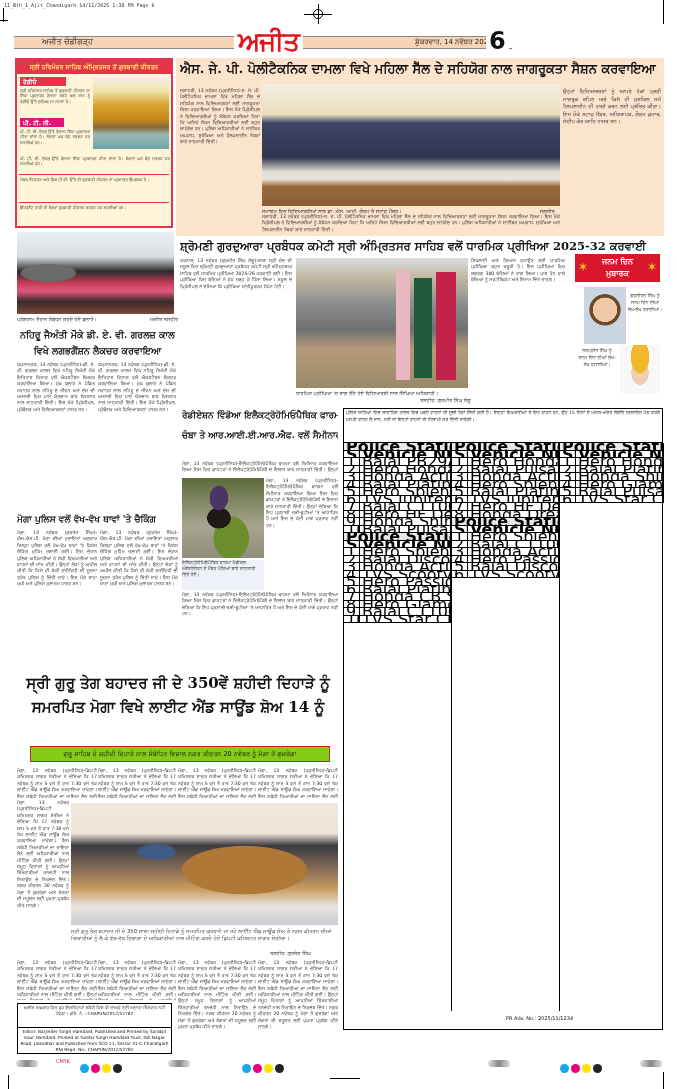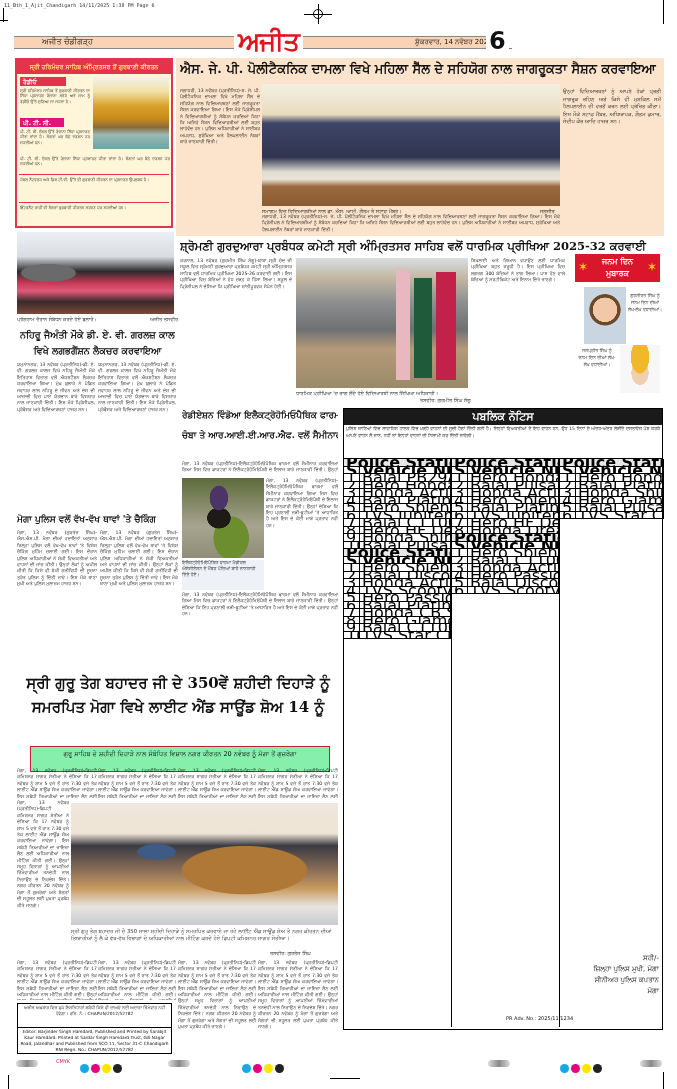--- a/index.html
+++ b/index.html
@@ -113,21 +113,21 @@
   radial-gradient(ellipse at 45% 25%,#4a3566 0 14%,transparent 15%),
   radial-gradient(ellipse at 45% 50%,#1e1a18 0 18%,transparent 19%),
   radial-gradient(ellipse at 60% 75%,#6c8e2e 0 25%,transparent 26%),
   linear-gradient(180deg,#5c6b3a,#a7a48f 60%,#8f8c78)"></div>
 <div class="abs caption" style="left:182px;top:560px;width:82px;height:30px;white-space:normal;font-size:4.5px;line-height:6px;background:#eef1f7">ਇਲੈਕਟ੍ਰੋਹੋਮਿਓਪੈਥਿਕ ਫਾਰਮਾ ਮੈਡੀਕਲ ਐਸੋਸੀਏਸ਼ਨ ਦੇ ਮੈਂਬਰ ਪੌਦਿਆਂ ਬਾਰੇ ਜਾਣਕਾਰੀ ਦਿੰਦੇ ਹੋਏ।</div>
 <div class="abs body-txt" style="left:266px;top:478px;width:72px;height:112px">ਮੋਗਾ, 13 ਨਵੰਬਰ (ਪ੍ਰਤੀਨਿਧ)-ਇਲੈਕਟ੍ਰੋਹੋਮਿਓਪੈਥਿਕ ਫਾਰਮਾ ਵਲੋਂ ਸੈਮੀਨਾਰ ਕਰਵਾਇਆ ਗਿਆ ਜਿਸ ਵਿਚ ਡਾਕਟਰਾਂ ਨੇ ਇਲੈਕਟ੍ਰੋਹੋਮਿਓਪੈਥੀ ਦੇ ਇਲਾਜ ਬਾਰੇ ਜਾਣਕਾਰੀ ਦਿੱਤੀ। ਉਨ੍ਹਾਂ ਦੱਸਿਆ ਕਿ ਇਹ ਪ੍ਰਣਾਲੀ ਜੜੀ-ਬੂਟੀਆਂ 'ਤੇ ਆਧਾਰਿਤ ਹੈ ਅਤੇ ਇਸ ਦੇ ਕੋਈ ਮਾੜੇ ਪ੍ਰਭਾਵ ਨਹੀਂ ਹਨ।</div>
 <div class="abs body-txt" style="left:182px;top:592px;width:156px;height:28px">ਮੋਗਾ, 13 ਨਵੰਬਰ (ਪ੍ਰਤੀਨਿਧ)-ਇਲੈਕਟ੍ਰੋਹੋਮਿਓਪੈਥਿਕ ਫਾਰਮਾ ਵਲੋਂ ਸੈਮੀਨਾਰ ਕਰਵਾਇਆ ਗਿਆ ਜਿਸ ਵਿਚ ਡਾਕਟਰਾਂ ਨੇ ਇਲੈਕਟ੍ਰੋਹੋਮਿਓਪੈਥੀ ਦੇ ਇਲਾਜ ਬਾਰੇ ਜਾਣਕਾਰੀ ਦਿੱਤੀ। ਉਨ੍ਹਾਂ ਦੱਸਿਆ ਕਿ ਇਹ ਪ੍ਰਣਾਲੀ ਜੜੀ-ਬੂਟੀਆਂ 'ਤੇ ਆਧਾਰਿਤ ਹੈ ਅਤੇ ਇਸ ਦੇ ਕੋਈ ਮਾੜੇ ਪ੍ਰਭਾਵ ਨਹੀਂ ਹਨ।</div>
 
 <div class="abs hl" style="left:17px;top:672px;width:322px;font-size:15px;line-height:22px;text-align:center">ਸ੍ਰੀ ਗੁਰੂ ਤੇਗ ਬਹਾਦਰ ਜੀ ਦੇ 350ਵੇਂ ਸ਼ਹੀਦੀ ਦਿਹਾੜੇ ਨੂੰ</div>
 <div class="abs hl" style="left:17px;top:696px;width:322px;font-size:15px;line-height:22px;text-align:center">ਸਮਰਪਿਤ ਮੋਗਾ ਵਿਖੇ ਲਾਈਟ ਐਂਡ ਸਾਊਂਡ ਸ਼ੋਅ 14 ਨੂੰ</div>
-<div class="abs" style="left:30px;top:746px;width:300px;height:26px;background:#86efac;border:1px solid #c8202d;font-size:6.5px;line-height:14px;text-align:center;white-space:nowrap;overflow:hidden">ਗੁਰੂ ਸਾਹਿਬ ਦੇ ਸ਼ਹੀਦੀ ਦਿਹਾੜੇ ਨਾਲ ਸੰਬੰਧਿਤ ਵਿਸ਼ਾਲ ਨਗਰ ਕੀਰਤਨ 20 ਨਵੰਬਰ ਨੂੰ ਮੋਗਾ ਤੋਂ ਗੁਜ਼ਰੇਗਾ</div>
+<div class="abs" style="left:30px;top:746px;width:300px;height:16px;background:#84cc16;border:1px solid #c8202d;font-size:6.5px;line-height:14px;text-align:center;white-space:nowrap;overflow:hidden">ਗੁਰੂ ਸਾਹਿਬ ਦੇ ਸ਼ਹੀਦੀ ਦਿਹਾੜੇ ਨਾਲ ਸੰਬੰਧਿਤ ਵਿਸ਼ਾਲ ਨਗਰ ਕੀਰਤਨ 20 ਨਵੰਬਰ ਨੂੰ ਮੋਗਾ ਤੋਂ ਗੁਜ਼ਰੇਗਾ</div>
 <div class="abs body-txt" style="left:17px;top:768px;width:80px;height:30px">ਮੋਗਾ, 13 ਨਵੰਬਰ (ਪ੍ਰਤੀਨਿਧ)-ਡਿਪਟੀ ਕਮਿਸ਼ਨਰ ਸਾਗਰ ਸੇਤੀਆ ਨੇ ਦੱਸਿਆ ਕਿ 17 ਨਵੰਬਰ ਨੂੰ ਸ਼ਾਮ 5 ਵਜੇ ਤੋਂ ਰਾਤ 7:30 ਵਜੇ ਤੱਕ ਲਾਈਟ ਐਂਡ ਸਾਊਂਡ ਸ਼ੋਅ ਕਰਵਾਇਆ ਜਾਵੇਗਾ। ਇਸ ਸਬੰਧੀ ਤਿਆਰੀਆਂ ਦਾ ਜਾਇਜ਼ਾ ਲੈਣ ਲਈ ਅਧਿਕਾਰੀਆਂ ਨਾਲ ਮੀਟਿੰਗ ਕੀਤੀ ਗਈ। ਉਨ੍ਹਾਂ ਸਮੂਹ ਵਿਭਾਗਾਂ ਨੂੰ ਆਪਣੀਆਂ ਜ਼ਿੰਮੇਵਾਰੀਆਂ ਤਨਦੇਹੀ ਨਾਲ ਨਿਭਾਉਣ ਦੇ ਨਿਰਦੇਸ਼ ਦਿੱਤੇ। ਨਗਰ ਕੀਰਤਨ 20 ਨਵੰਬਰ ਨੂੰ ਮੋਗਾ ਤੋਂ ਗੁਜ਼ਰੇਗਾ ਅਤੇ ਸੰਗਤਾਂ ਦੀ ਸਹੂਲਤ ਲਈ ਪੁਖਤਾ ਪ੍ਰਬੰਧ ਕੀਤੇ ਜਾਣਗੇ।</div>
 <div class="abs body-txt" style="left:98px;top:768px;width:78px;height:30px">ਮੋਗਾ, 13 ਨਵੰਬਰ (ਪ੍ਰਤੀਨਿਧ)-ਡਿਪਟੀ ਕਮਿਸ਼ਨਰ ਸਾਗਰ ਸੇਤੀਆ ਨੇ ਦੱਸਿਆ ਕਿ 17 ਨਵੰਬਰ ਨੂੰ ਸ਼ਾਮ 5 ਵਜੇ ਤੋਂ ਰਾਤ 7:30 ਵਜੇ ਤੱਕ ਲਾਈਟ ਐਂਡ ਸਾਊਂਡ ਸ਼ੋਅ ਕਰਵਾਇਆ ਜਾਵੇਗਾ। ਇਸ ਸਬੰਧੀ ਤਿਆਰੀਆਂ ਦਾ ਜਾਇਜ਼ਾ ਲੈਣ ਲਈ ਅਧਿਕਾਰੀਆਂ ਨਾਲ ਮੀਟਿੰਗ ਕੀਤੀ ਗਈ। ਉਨ੍ਹਾਂ ਸਮੂਹ ਵਿਭਾਗਾਂ ਨੂੰ ਆਪਣੀਆਂ ਜ਼ਿੰਮੇਵਾਰੀਆਂ ਤਨਦੇਹੀ ਨਾਲ ਨਿਭਾਉਣ ਦੇ ਨਿਰਦੇਸ਼ ਦਿੱਤੇ। ਨਗਰ ਕੀਰਤਨ 20 ਨਵੰਬਰ ਨੂੰ ਮੋਗਾ ਤੋਂ ਗੁਜ਼ਰੇਗਾ ਅਤੇ ਸੰਗਤਾਂ ਦੀ ਸਹੂਲਤ ਲਈ ਪੁਖਤਾ ਪ੍ਰਬੰਧ ਕੀਤੇ ਜਾਣਗੇ।</div>
 <div class="abs body-txt" style="left:178px;top:768px;width:78px;height:30px">ਮੋਗਾ, 13 ਨਵੰਬਰ (ਪ੍ਰਤੀਨਿਧ)-ਡਿਪਟੀ ਕਮਿਸ਼ਨਰ ਸਾਗਰ ਸੇਤੀਆ ਨੇ ਦੱਸਿਆ ਕਿ 17 ਨਵੰਬਰ ਨੂੰ ਸ਼ਾਮ 5 ਵਜੇ ਤੋਂ ਰਾਤ 7:30 ਵਜੇ ਤੱਕ ਲਾਈਟ ਐਂਡ ਸਾਊਂਡ ਸ਼ੋਅ ਕਰਵਾਇਆ ਜਾਵੇਗਾ। ਇਸ ਸਬੰਧੀ ਤਿਆਰੀਆਂ ਦਾ ਜਾਇਜ਼ਾ ਲੈਣ ਲਈ ਅਧਿਕਾਰੀਆਂ ਨਾਲ ਮੀਟਿੰਗ ਕੀਤੀ ਗਈ। ਉਨ੍ਹਾਂ ਸਮੂਹ ਵਿਭਾਗਾਂ ਨੂੰ ਆਪਣੀਆਂ ਜ਼ਿੰਮੇਵਾਰੀਆਂ ਤਨਦੇਹੀ ਨਾਲ ਨਿਭਾਉਣ ਦੇ ਨਿਰਦੇਸ਼ ਦਿੱਤੇ। ਨਗਰ ਕੀਰਤਨ 20 ਨਵੰਬਰ ਨੂੰ ਮੋਗਾ ਤੋਂ ਗੁਜ਼ਰੇਗਾ ਅਤੇ ਸੰਗਤਾਂ ਦੀ ਸਹੂਲਤ ਲਈ ਪੁਖਤਾ ਪ੍ਰਬੰਧ ਕੀਤੇ ਜਾਣਗੇ।</div>
 <div class="abs body-txt" style="left:258px;top:768px;width:80px;height:30px">ਮੋਗਾ, 13 ਨਵੰਬਰ (ਪ੍ਰਤੀਨਿਧ)-ਡਿਪਟੀ ਕਮਿਸ਼ਨਰ ਸਾਗਰ ਸੇਤੀਆ ਨੇ ਦੱਸਿਆ ਕਿ 17 ਨਵੰਬਰ ਨੂੰ ਸ਼ਾਮ 5 ਵਜੇ ਤੋਂ ਰਾਤ 7:30 ਵਜੇ ਤੱਕ ਲਾਈਟ ਐਂਡ ਸਾਊਂਡ ਸ਼ੋਅ ਕਰਵਾਇਆ ਜਾਵੇਗਾ। ਇਸ ਸਬੰਧੀ ਤਿਆਰੀਆਂ ਦਾ ਜਾਇਜ਼ਾ ਲੈਣ ਲਈ ਅਧਿਕਾਰੀਆਂ ਨਾਲ ਮੀਟਿੰਗ ਕੀਤੀ ਗਈ। ਉਨ੍ਹਾਂ ਸਮੂਹ ਵਿਭਾਗਾਂ ਨੂੰ ਆਪਣੀਆਂ ਜ਼ਿੰਮੇਵਾਰੀਆਂ ਤਨਦੇਹੀ ਨਾਲ ਨਿਭਾਉਣ ਦੇ ਨਿਰਦੇਸ਼ ਦਿੱਤੇ। ਨਗਰ ਕੀਰਤਨ 20 ਨਵੰਬਰ ਨੂੰ ਮੋਗਾ ਤੋਂ ਗੁਜ਼ਰੇਗਾ ਅਤੇ ਸੰਗਤਾਂ ਦੀ ਸਹੂਲਤ ਲਈ ਪੁਖਤਾ ਪ੍ਰਬੰਧ ਕੀਤੇ ਜਾਣਗੇ।</div>
 <div class="abs body-txt" style="left:17px;top:800px;width:52px;height:158px">ਮੋਗਾ, 13 ਨਵੰਬਰ (ਪ੍ਰਤੀਨਿਧ)-ਡਿਪਟੀ ਕਮਿਸ਼ਨਰ ਸਾਗਰ ਸੇਤੀਆ ਨੇ ਦੱਸਿਆ ਕਿ 17 ਨਵੰਬਰ ਨੂੰ ਸ਼ਾਮ 5 ਵਜੇ ਤੋਂ ਰਾਤ 7:30 ਵਜੇ ਤੱਕ ਲਾਈਟ ਐਂਡ ਸਾਊਂਡ ਸ਼ੋਅ ਕਰਵਾਇਆ ਜਾਵੇਗਾ। ਇਸ ਸਬੰਧੀ ਤਿਆਰੀਆਂ ਦਾ ਜਾਇਜ਼ਾ ਲੈਣ ਲਈ ਅਧਿਕਾਰੀਆਂ ਨਾਲ ਮੀਟਿੰਗ ਕੀਤੀ ਗਈ। ਉਨ੍ਹਾਂ ਸਮੂਹ ਵਿਭਾਗਾਂ ਨੂੰ ਆਪਣੀਆਂ ਜ਼ਿੰਮੇਵਾਰੀਆਂ ਤਨਦੇਹੀ ਨਾਲ ਨਿਭਾਉਣ ਦੇ ਨਿਰਦੇਸ਼ ਦਿੱਤੇ। ਨਗਰ ਕੀਰਤਨ 20 ਨਵੰਬਰ ਨੂੰ ਮੋਗਾ ਤੋਂ ਗੁਜ਼ਰੇਗਾ ਅਤੇ ਸੰਗਤਾਂ ਦੀ ਸਹੂਲਤ ਲਈ ਪੁਖਤਾ ਪ੍ਰਬੰਧ ਕੀਤੇ ਜਾਣਗੇ।</div>
 <div class="abs photo" style="left:71px;top:803px;width:267px;height:122px;background:
   radial-gradient(ellipse at 65% 55%,#b07836 0 25%,transparent 26%),
   radial-gradient(ellipse at 32% 40%,#3e5a86 0 7%,transparent 8%),
   linear-gradient(180deg,#efe7de 0%,#eee3d4 25%,#3a3a40 35%,#8a6e58 55%,#c89a5f 70%,#e8e4df 85%,#c8ccd2 100%)"></div>
 <div class="abs caption" style="left:71px;top:928px;width:267px;height:22px;white-space:normal;font-size:5.3px;line-height:7px">ਸ੍ਰੀ ਗੁਰੂ ਤੇਗ ਬਹਾਦਰ ਜੀ ਦੇ 350 ਸਾਲਾ ਸ਼ਹੀਦੀ ਦਿਹਾੜੇ ਨੂੰ ਸਮਰਪਿਤ ਕਰਵਾਏ ਜਾ ਰਹੇ ਲਾਈਟ ਐਂਡ ਸਾਊਂਡ ਸ਼ੋਅ ਤੇ ਨਗਰ ਕੀਰਤਨ ਦੀਆਂ ਤਿਆਰੀਆਂ ਨੂੰ ਲੈ ਕੇ ਵੱਖ-ਵੱਖ ਵਿਭਾਗਾਂ ਦੇ ਅਧਿਕਾਰੀਆਂ ਨਾਲ ਮੀਟਿੰਗ ਕਰਦੇ ਹੋਏ ਡਿਪਟੀ ਕਮਿਸ਼ਨਰ ਸਾਗਰ ਸੇਤੀਆ।</div>
@@ -136,21 +136,20 @@
 <div class="abs body-txt" style="left:98px;top:960px;width:78px;height:40px">ਮੋਗਾ, 13 ਨਵੰਬਰ (ਪ੍ਰਤੀਨਿਧ)-ਡਿਪਟੀ ਕਮਿਸ਼ਨਰ ਸਾਗਰ ਸੇਤੀਆ ਨੇ ਦੱਸਿਆ ਕਿ 17 ਨਵੰਬਰ ਨੂੰ ਸ਼ਾਮ 5 ਵਜੇ ਤੋਂ ਰਾਤ 7:30 ਵਜੇ ਤੱਕ ਲਾਈਟ ਐਂਡ ਸਾਊਂਡ ਸ਼ੋਅ ਕਰਵਾਇਆ ਜਾਵੇਗਾ। ਇਸ ਸਬੰਧੀ ਤਿਆਰੀਆਂ ਦਾ ਜਾਇਜ਼ਾ ਲੈਣ ਲਈ ਅਧਿਕਾਰੀਆਂ ਨਾਲ ਮੀਟਿੰਗ ਕੀਤੀ ਗਈ। ਉਨ੍ਹਾਂ ਸਮੂਹ ਵਿਭਾਗਾਂ ਨੂੰ ਆਪਣੀਆਂ ਜ਼ਿੰਮੇਵਾਰੀਆਂ ਤਨਦੇਹੀ ਨਾਲ ਨਿਭਾਉਣ ਦੇ ਨਿਰਦੇਸ਼ ਦਿੱਤੇ। ਨਗਰ ਕੀਰਤਨ 20 ਨਵੰਬਰ ਨੂੰ ਮੋਗਾ ਤੋਂ ਗੁਜ਼ਰੇਗਾ ਅਤੇ ਸੰਗਤਾਂ ਦੀ ਸਹੂਲਤ ਲਈ ਪੁਖਤਾ ਪ੍ਰਬੰਧ ਕੀਤੇ ਜਾਣਗੇ।</div>
 <div class="abs body-txt" style="left:178px;top:960px;width:78px;height:94px">ਮੋਗਾ, 13 ਨਵੰਬਰ (ਪ੍ਰਤੀਨਿਧ)-ਡਿਪਟੀ ਕਮਿਸ਼ਨਰ ਸਾਗਰ ਸੇਤੀਆ ਨੇ ਦੱਸਿਆ ਕਿ 17 ਨਵੰਬਰ ਨੂੰ ਸ਼ਾਮ 5 ਵਜੇ ਤੋਂ ਰਾਤ 7:30 ਵਜੇ ਤੱਕ ਲਾਈਟ ਐਂਡ ਸਾਊਂਡ ਸ਼ੋਅ ਕਰਵਾਇਆ ਜਾਵੇਗਾ। ਇਸ ਸਬੰਧੀ ਤਿਆਰੀਆਂ ਦਾ ਜਾਇਜ਼ਾ ਲੈਣ ਲਈ ਅਧਿਕਾਰੀਆਂ ਨਾਲ ਮੀਟਿੰਗ ਕੀਤੀ ਗਈ। ਉਨ੍ਹਾਂ ਸਮੂਹ ਵਿਭਾਗਾਂ ਨੂੰ ਆਪਣੀਆਂ ਜ਼ਿੰਮੇਵਾਰੀਆਂ ਤਨਦੇਹੀ ਨਾਲ ਨਿਭਾਉਣ ਦੇ ਨਿਰਦੇਸ਼ ਦਿੱਤੇ। ਨਗਰ ਕੀਰਤਨ 20 ਨਵੰਬਰ ਨੂੰ ਮੋਗਾ ਤੋਂ ਗੁਜ਼ਰੇਗਾ ਅਤੇ ਸੰਗਤਾਂ ਦੀ ਸਹੂਲਤ ਲਈ ਪੁਖਤਾ ਪ੍ਰਬੰਧ ਕੀਤੇ ਜਾਣਗੇ।</div>
 <div class="abs body-txt" style="left:258px;top:960px;width:80px;height:94px">ਮੋਗਾ, 13 ਨਵੰਬਰ (ਪ੍ਰਤੀਨਿਧ)-ਡਿਪਟੀ ਕਮਿਸ਼ਨਰ ਸਾਗਰ ਸੇਤੀਆ ਨੇ ਦੱਸਿਆ ਕਿ 17 ਨਵੰਬਰ ਨੂੰ ਸ਼ਾਮ 5 ਵਜੇ ਤੋਂ ਰਾਤ 7:30 ਵਜੇ ਤੱਕ ਲਾਈਟ ਐਂਡ ਸਾਊਂਡ ਸ਼ੋਅ ਕਰਵਾਇਆ ਜਾਵੇਗਾ। ਇਸ ਸਬੰਧੀ ਤਿਆਰੀਆਂ ਦਾ ਜਾਇਜ਼ਾ ਲੈਣ ਲਈ ਅਧਿਕਾਰੀਆਂ ਨਾਲ ਮੀਟਿੰਗ ਕੀਤੀ ਗਈ। ਉਨ੍ਹਾਂ ਸਮੂਹ ਵਿਭਾਗਾਂ ਨੂੰ ਆਪਣੀਆਂ ਜ਼ਿੰਮੇਵਾਰੀਆਂ ਤਨਦੇਹੀ ਨਾਲ ਨਿਭਾਉਣ ਦੇ ਨਿਰਦੇਸ਼ ਦਿੱਤੇ। ਨਗਰ ਕੀਰਤਨ 20 ਨਵੰਬਰ ਨੂੰ ਮੋਗਾ ਤੋਂ ਗੁਜ਼ਰੇਗਾ ਅਤੇ ਸੰਗਤਾਂ ਦੀ ਸਹੂਲਤ ਲਈ ਪੁਖਤਾ ਪ੍ਰਬੰਧ ਕੀਤੇ ਜਾਣਗੇ।</div>
 
 <div class="abs" style="left:17px;top:1003px;width:155px;height:51px;border:1px solid #000">
   <div style="font-size:4.3px;line-height:6px;padding:1px 2px;height:24px;overflow:hidden;text-align:center;border-bottom:1px solid #000">ਅਜੀਤ ਅਖ਼ਬਾਰ ਵਿਚ ਛਪੇ ਇਸ਼ਤਿਹਾਰਾਂ ਸਬੰਧੀ ਕਿਸੇ ਵੀ ਦਾਅਵੇ ਲਈ ਅਦਾਰਾ ਜ਼ਿੰਮੇਵਾਰ ਨਹੀਂ ਹੋਵੇਗਾ। ਰਜਿ. ਨੰ. : CHAPUN/2012/52782</div>
   <div style="font-size:4.3px;line-height:6px;padding:1px 2px;overflow:hidden;text-align:center">Editor: Barjinder Singh Hamdard, Published and Printed by Sarabjit Kaur Hamdard. Printed at Sardar Singh Hamdard Trust, Gill Nagar Road, Jalandhar and Published from SCO 11, Sector 31-C Chandigarh RNI Regn. No.: CHAPUN/2012/52782</div>
 </div>
 
 <div class="abs" style="left:343px;top:408px;width:320px;height:622px;border:1px solid #000;background:#fff">
-  <div style="background:#1a1a1a;color:#fff;text-align:center;font-size:11px;font-weight:bold;height:16px;line-height:16px;font-family:'DejaVu Serif',serif">ਪਬਲਿਕ ਨੋਟਿਸ</div>
   <div class="body-txt" style="padding:1px 2px;height:34px;font-size:4.5px;line-height:6.6px;border-bottom:1px solid #000">ਪੁਲਿਸ ਥਾਣਿਆਂ ਵਿਚ ਲਾਵਾਰਿਸ ਹਾਲਤ ਵਿਚ ਖੜ੍ਹੇ ਵਾਹਨਾਂ ਦੀ ਸੂਚੀ ਹੇਠਾਂ ਦਿੱਤੀ ਗਈ ਹੈ। ਜਿਨ੍ਹਾਂ ਵਿਅਕਤੀਆਂ ਦੇ ਇਹ ਵਾਹਨ ਹਨ, ਉਹ 15 ਦਿਨਾਂ ਦੇ ਅੰਦਰ-ਅੰਦਰ ਲੋੜੀਂਦੇ ਦਸਤਾਵੇਜ਼ ਪੇਸ਼ ਕਰਕੇ ਆਪਣੇ ਵਾਹਨ ਲੈ ਜਾਣ, ਨਹੀਂ ਤਾਂ ਇਨ੍ਹਾਂ ਵਾਹਨਾਂ ਦੀ ਨਿਲਾਮੀ ਕਰ ਦਿੱਤੀ ਜਾਵੇਗੀ।</div>
   <div id="notice-tables" style="display:flex;height:568px">
       <div style="width: 108px; border-right: 1px solid rgb(0, 0, 0);">
         <div class="trow" style="background: rgb(232, 232, 232);">
           <div class="tcell" style="width: 100%; font-weight: bold;">Police Station City South, Moga</div>
         </div>
         <div class="trow">
           <div class="tcell" style="width: 16px; font-weight: bold;">Sr. No.</div>
           <div class="tcell" style="width: auto; flex: 1 1 0%; font-weight: bold;">Vehicle Number</div>
         </div>
@@ -341,26 +340,20 @@
         <div class="trow">
           <div class="tcell" style="width: 16px;">5.</div>
           <div class="tcell" style="flex: 1 1 0%;">Bajaj Pulsar PB29AQ4412</div>
         </div>
         <div class="trow">
           <div class="tcell" style="width: 16px;">6.</div>
           <div class="tcell" style="flex: 1 1 0%;">TVS Star City PB29O8834</div>
         </div>
       </div>
     </div>
-  <div class="abs" style="left:160px;top:544px;width:158px;height:76px;text-align:right;font-size:7px;line-height:11px;padding-right:3px">
-    <div>ਸਹੀ/-</div>
-    <div>ਜ਼ਿਲ੍ਹਾ ਪੁਲਿਸ ਮੁਖੀ, ਮੋਗਾ</div>
-    <div>ਸੀਨੀਅਰ ਪੁਲਿਸ ਕਪਤਾਨ</div>
-    <div>ਮੋਗਾ</div>
-  </div>
   <div class="abs" style="left:162px;top:606px;font-size:5px">PR Adv. No.: 2025/11/1234</div>
 </div>
 
 <div class="abs" style="left:0;top:1058px;width:677px;height:10px">
   <div class="abs gray-pill" style="left:16px;top:2px"></div>
   <div class="abs" style="left:56px;top:0;font-size:5px;color:#c2185b">CMYK</div>
   <div class="abs cmyk" style="left:80px;top:0"><span style="background:#1aa7e6;width:9px;height:9px"></span><span style="background:#e6007e;width:9px;height:9px"></span><span style="background:#ffe600;width:9px;height:9px"></span><span style="background:#222;width:9px;height:9px"></span></div>
   <div class="abs gray-pill" style="left:168px;top:2px"></div>
   <div class="abs cmyk" style="left:242px;top:0"><span style="background:#1aa7e6;width:9px;height:9px"></span><span style="background:#e6007e;width:9px;height:9px"></span><span style="background:#ffe600;width:9px;height:9px"></span><span style="background:#222;width:9px;height:9px"></span></div>
   <div class="abs gray-pill" style="left:488px;top:2px"></div>

